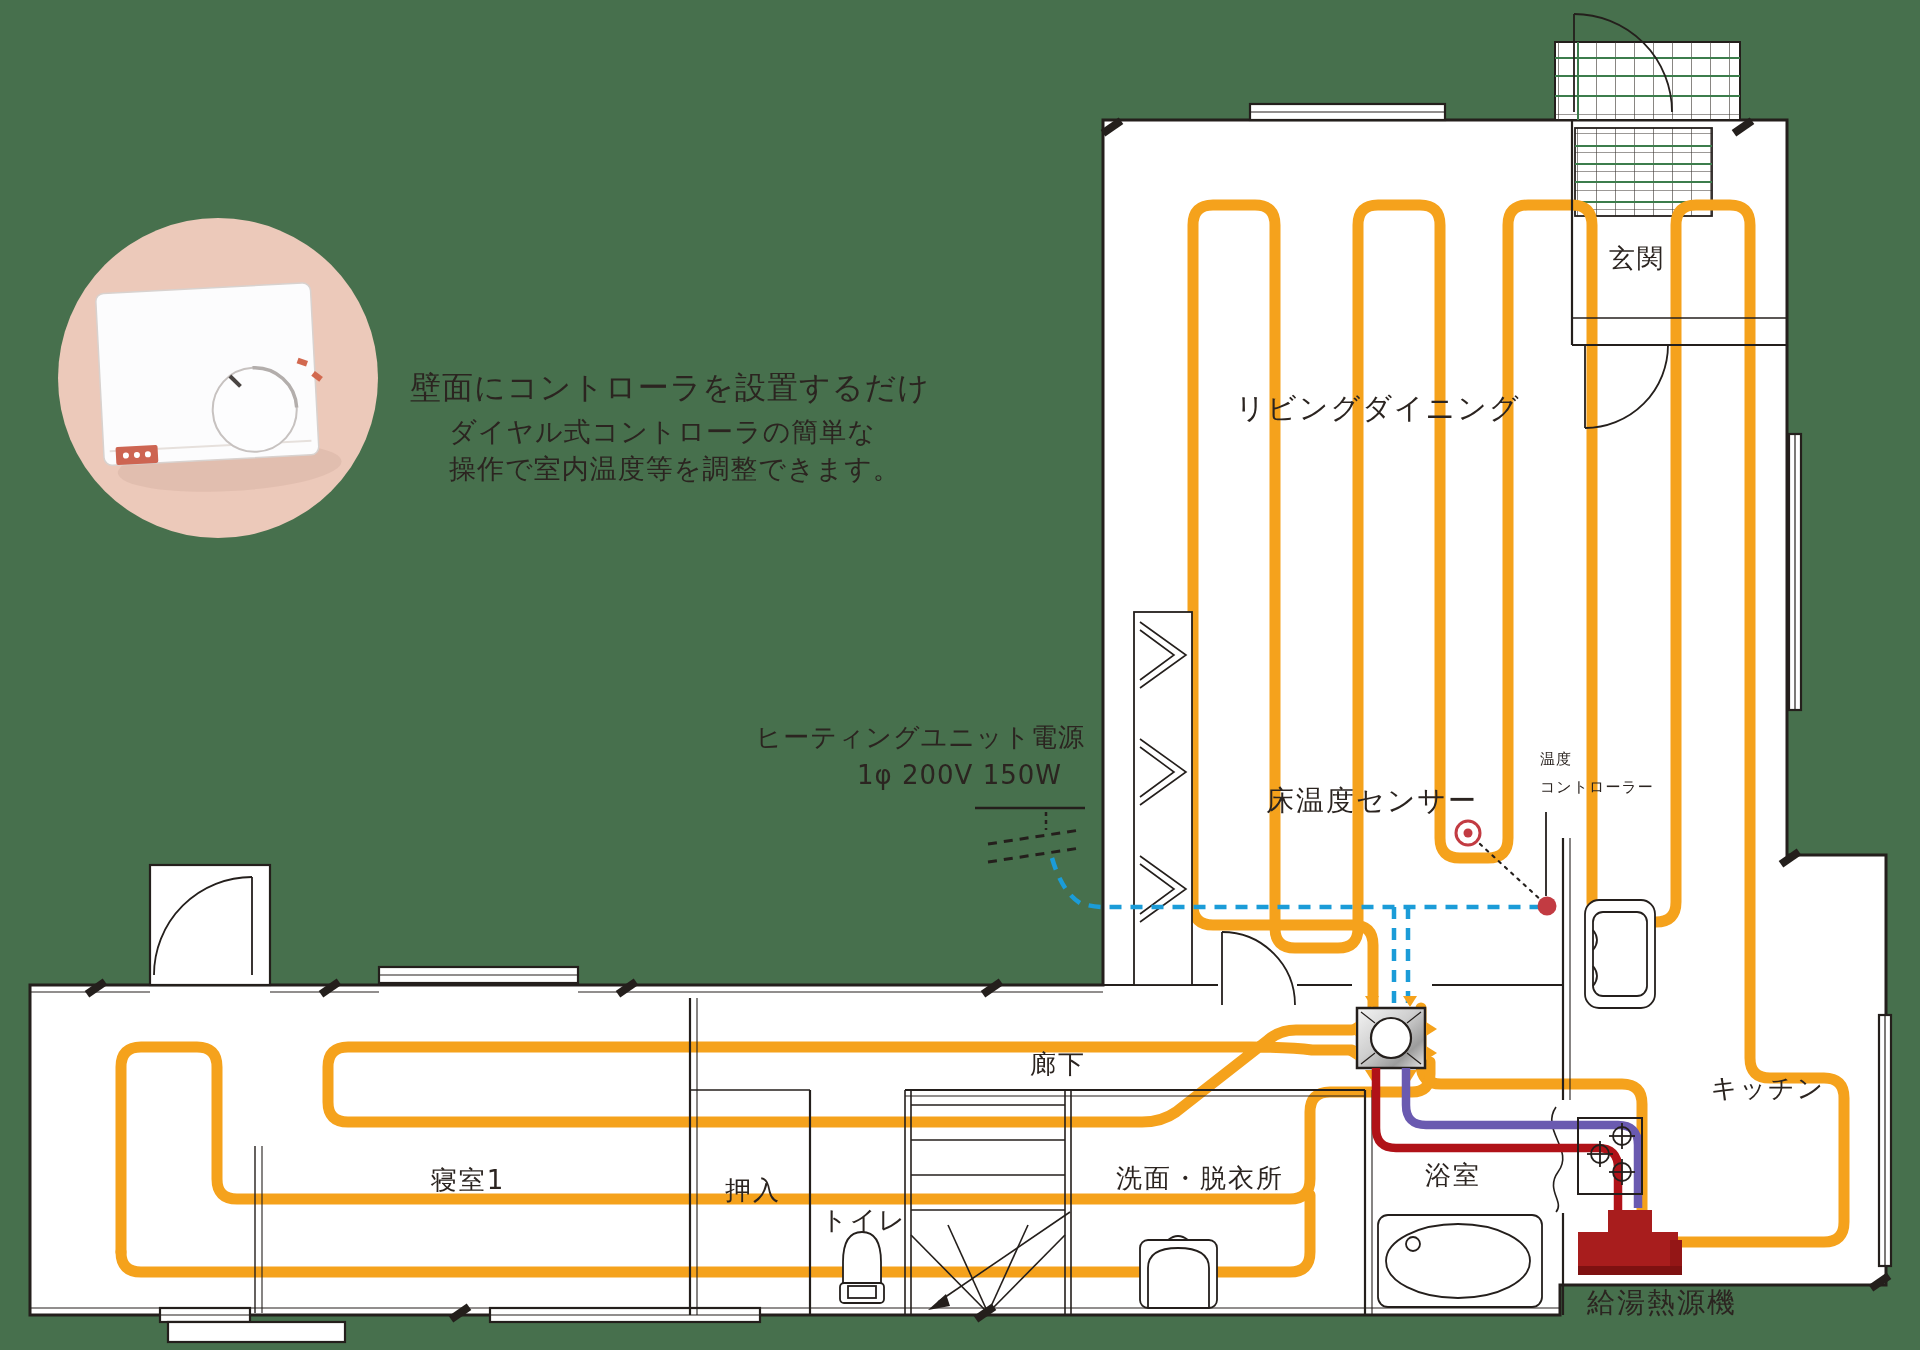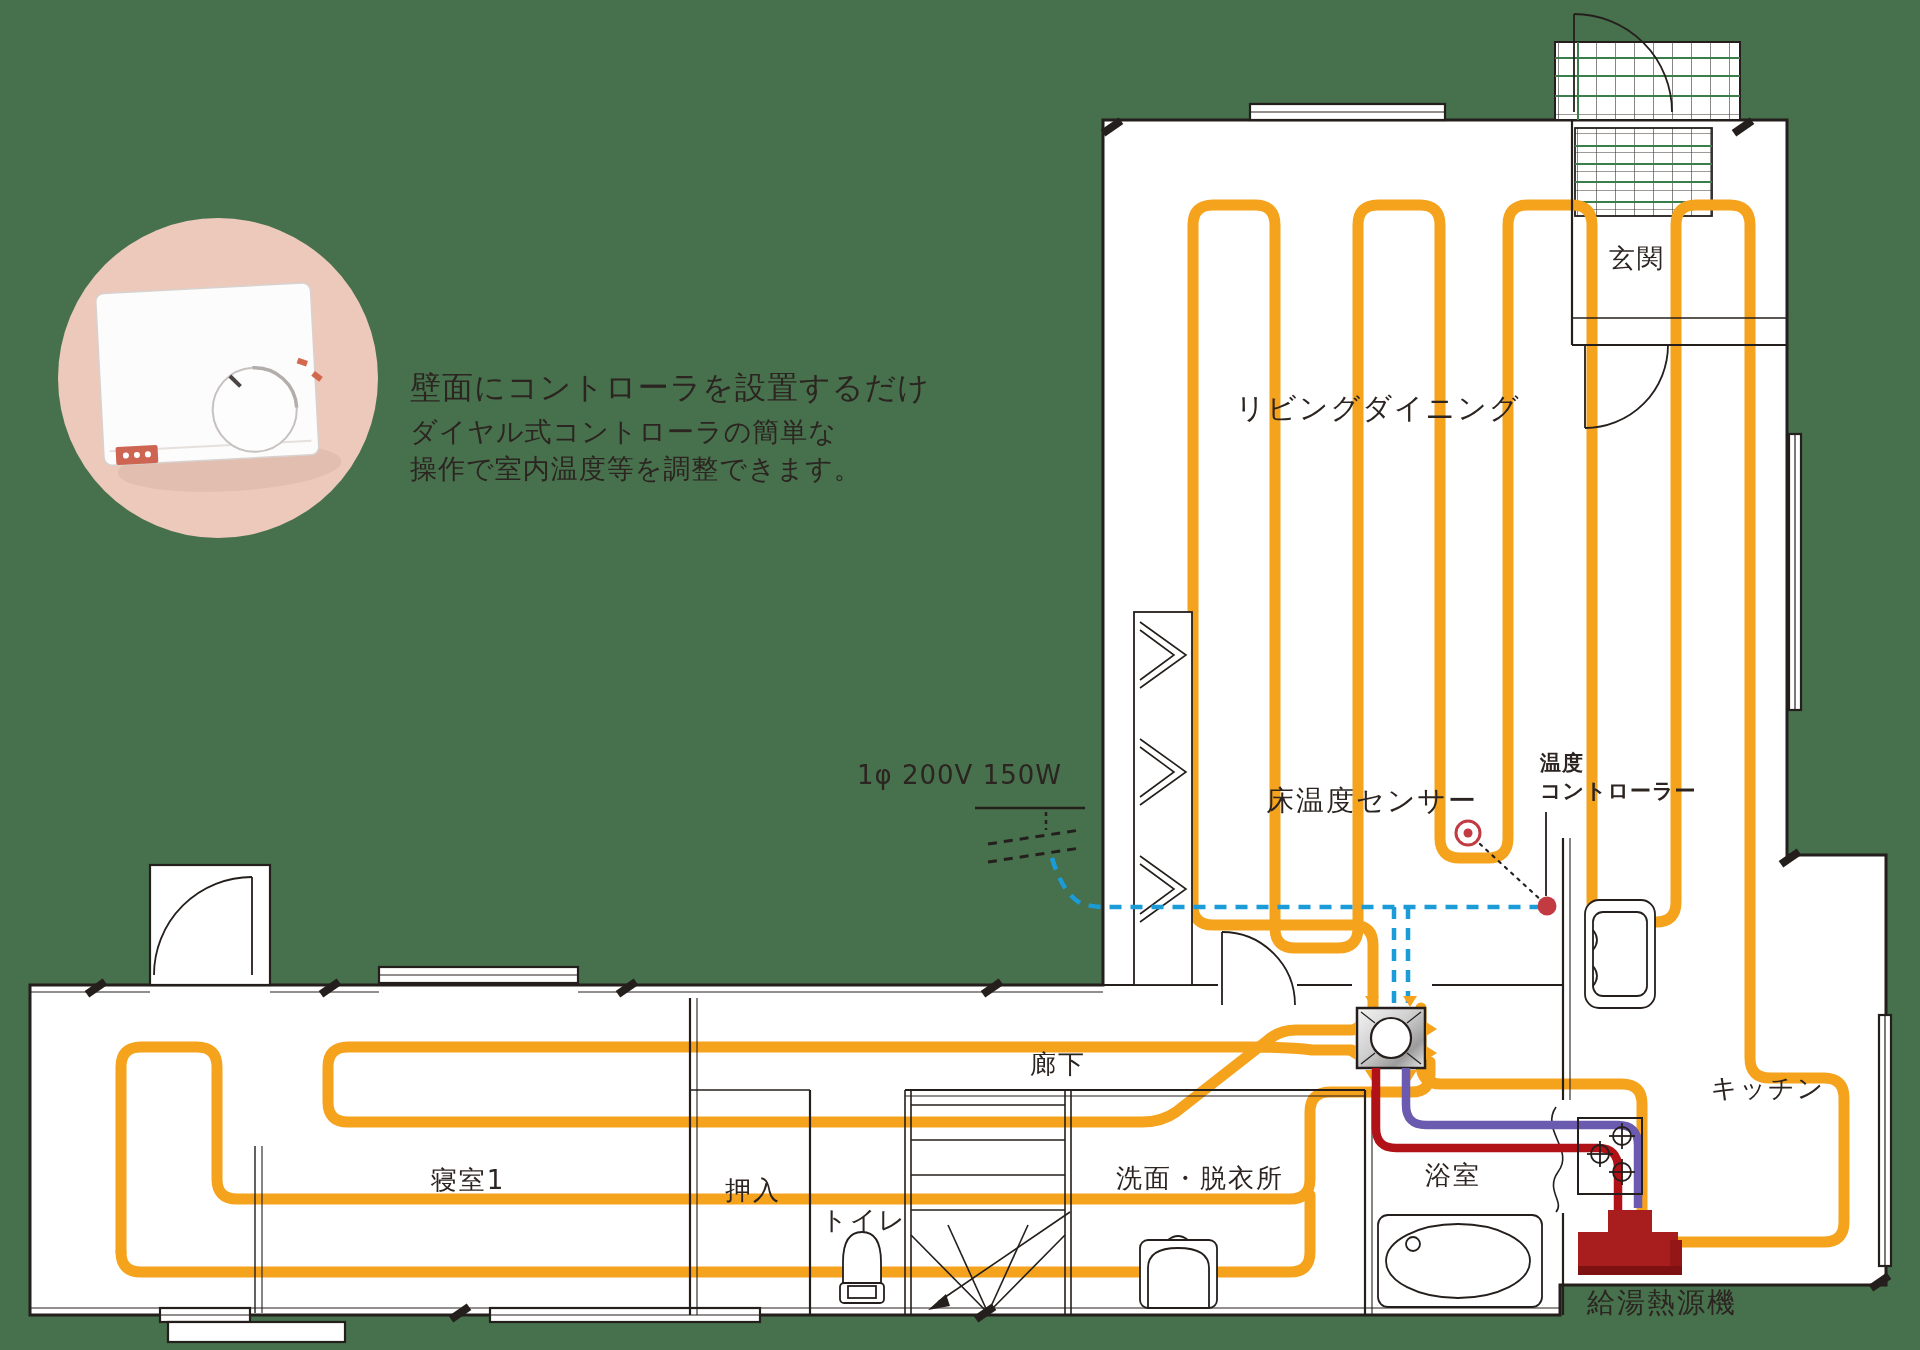--- a/index.html
+++ b/index.html
@@ -10,23 +10,23 @@
   }
   html,body{margin:0;padding:0;}
   body{width:1920px;height:1350px;overflow:hidden;background:var(--background);
        font-family:"DejaVu Sans",sans-serif;}
   .canvas{position:relative;width:1920px;height:1350px;}
   .canvas > svg{position:absolute;left:0;top:0;z-index:1;}
   .lbl{position:absolute;z-index:2;color:var(--text);white-space:nowrap;line-height:1.25;}
   .ctr{transform:translate(-50%,-50%);}
   .rgt{transform:translate(-100%,-50%);}
   .title{font-size:31px;font-weight:normal;letter-spacing:1px;}
-  .body-line{font-size:27px;letter-spacing:1px;}
+  .body-line{font-size:27px;letter-spacing:1px;margin-left:39px;}
   .room{font-size:26px;letter-spacing:2px;}
-  .small{font-size:21px;letter-spacing:1px;font-weight:bold;}
+  .small{font-size:15px;letter-spacing:1px;}
   .power{font-size:26px;letter-spacing:1px;text-align:right;}
   .bold{font-weight:normal;}
 </style>
 </head>
 <body>
 
 <div class="canvas">
 
 <svg width="1920" height="1350" viewBox="0 0 1920 1350">
   <defs>
@@ -300,20 +300,21 @@
 <div class="lbl room ctr" style="left:1378px;top:408px;font-size:29px">リビングダイニング</div>
 <div class="lbl room ctr" style="left:1637px;top:258px">玄関</div>
 <div class="lbl room ctr" style="left:1768px;top:1088px">キッチン</div>
 <div class="lbl room ctr" style="left:1058px;top:1064px">廊下</div>
 <div class="lbl room ctr" style="left:468px;top:1180px">寝室1</div>
 <div class="lbl room ctr" style="left:753px;top:1190px">押入</div>
 <div class="lbl room ctr" style="left:864px;top:1220px;font-size:26px">トイレ</div>
 <div class="lbl room ctr" style="left:1200px;top:1178px">洗面・脱衣所</div>
 <div class="lbl room ctr" style="left:1453px;top:1175px">浴室</div>
 
+<div class="lbl power rgt" style="left:1085px;top:737px">ヒーティングユニット電源</div>
 <div class="lbl power rgt" style="left:1062px;top:775px">1φ 200V 150W</div>
 
 <div class="lbl room rgt" style="left:1478px;top:800px;font-size:28px">床温度センサー</div>
 
 <div class="lbl small" style="left:1540px;top:750px">温度</div>
 <div class="lbl small" style="left:1540px;top:778px">コントローラー</div>
 
 <div class="lbl room ctr bold" style="left:1662px;top:1302px;font-size:28px">給湯熱源機</div>
 
 </div>

